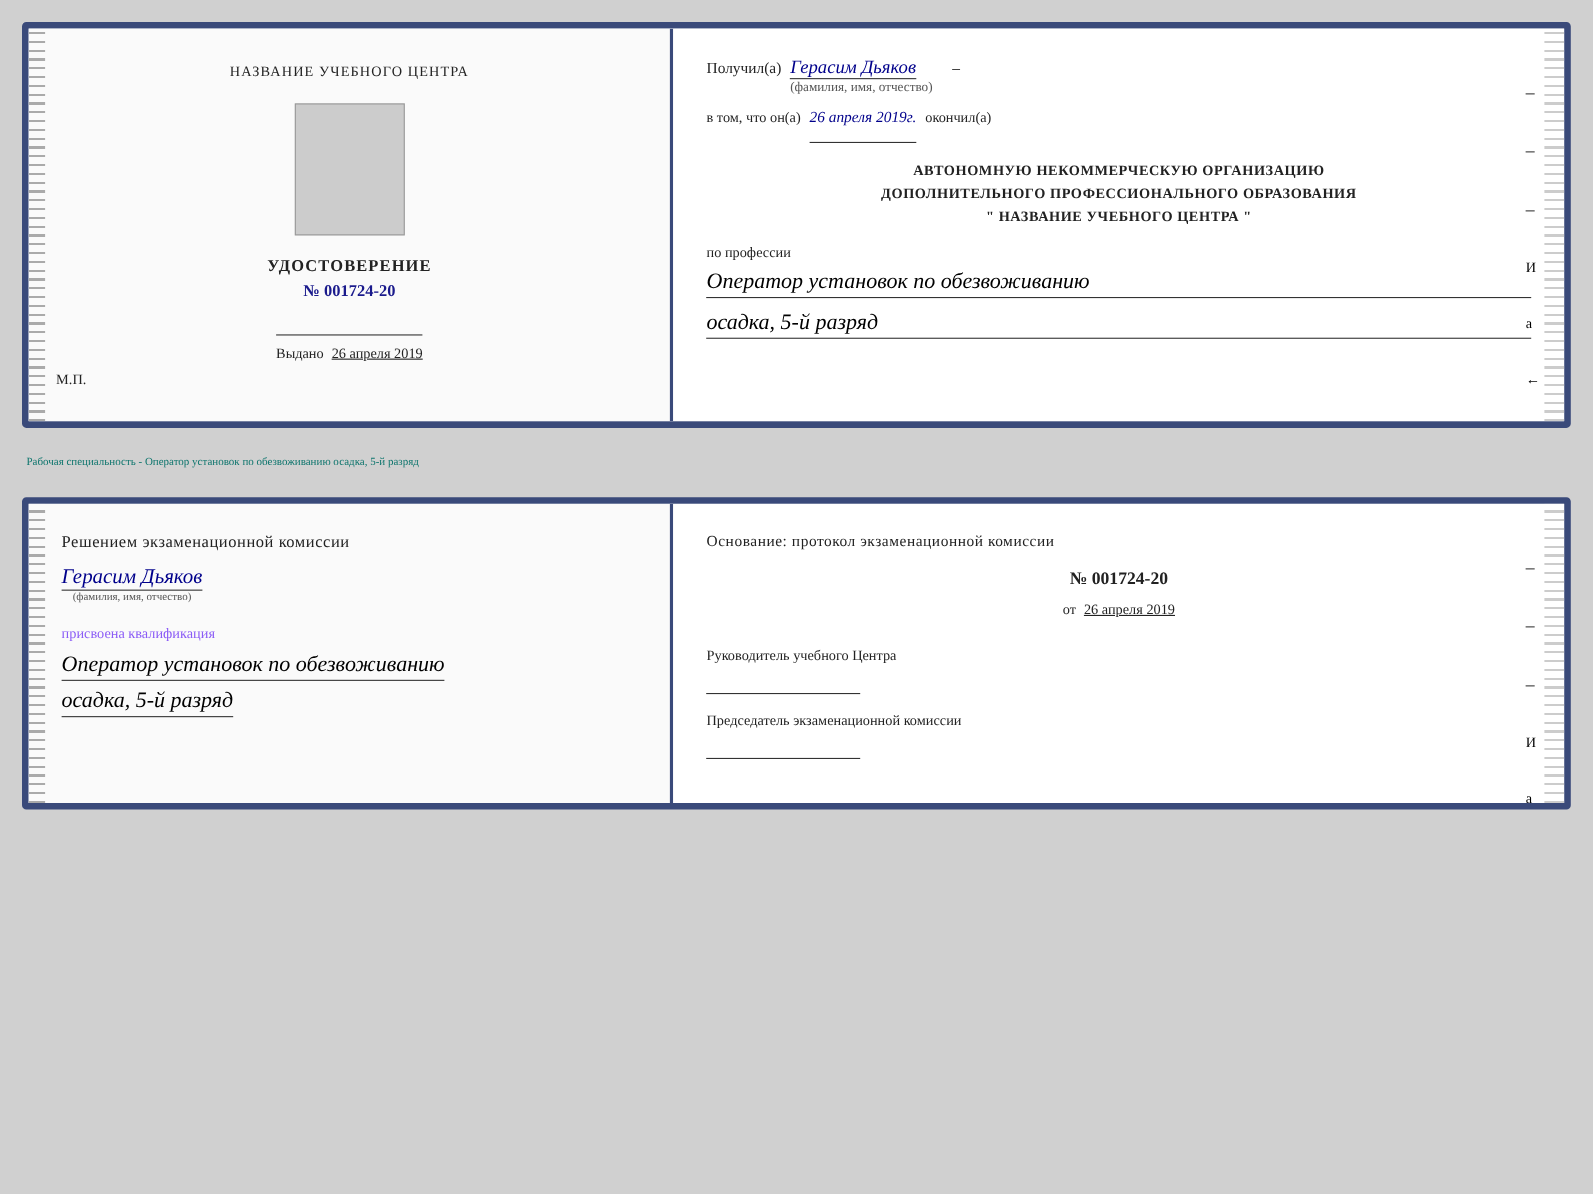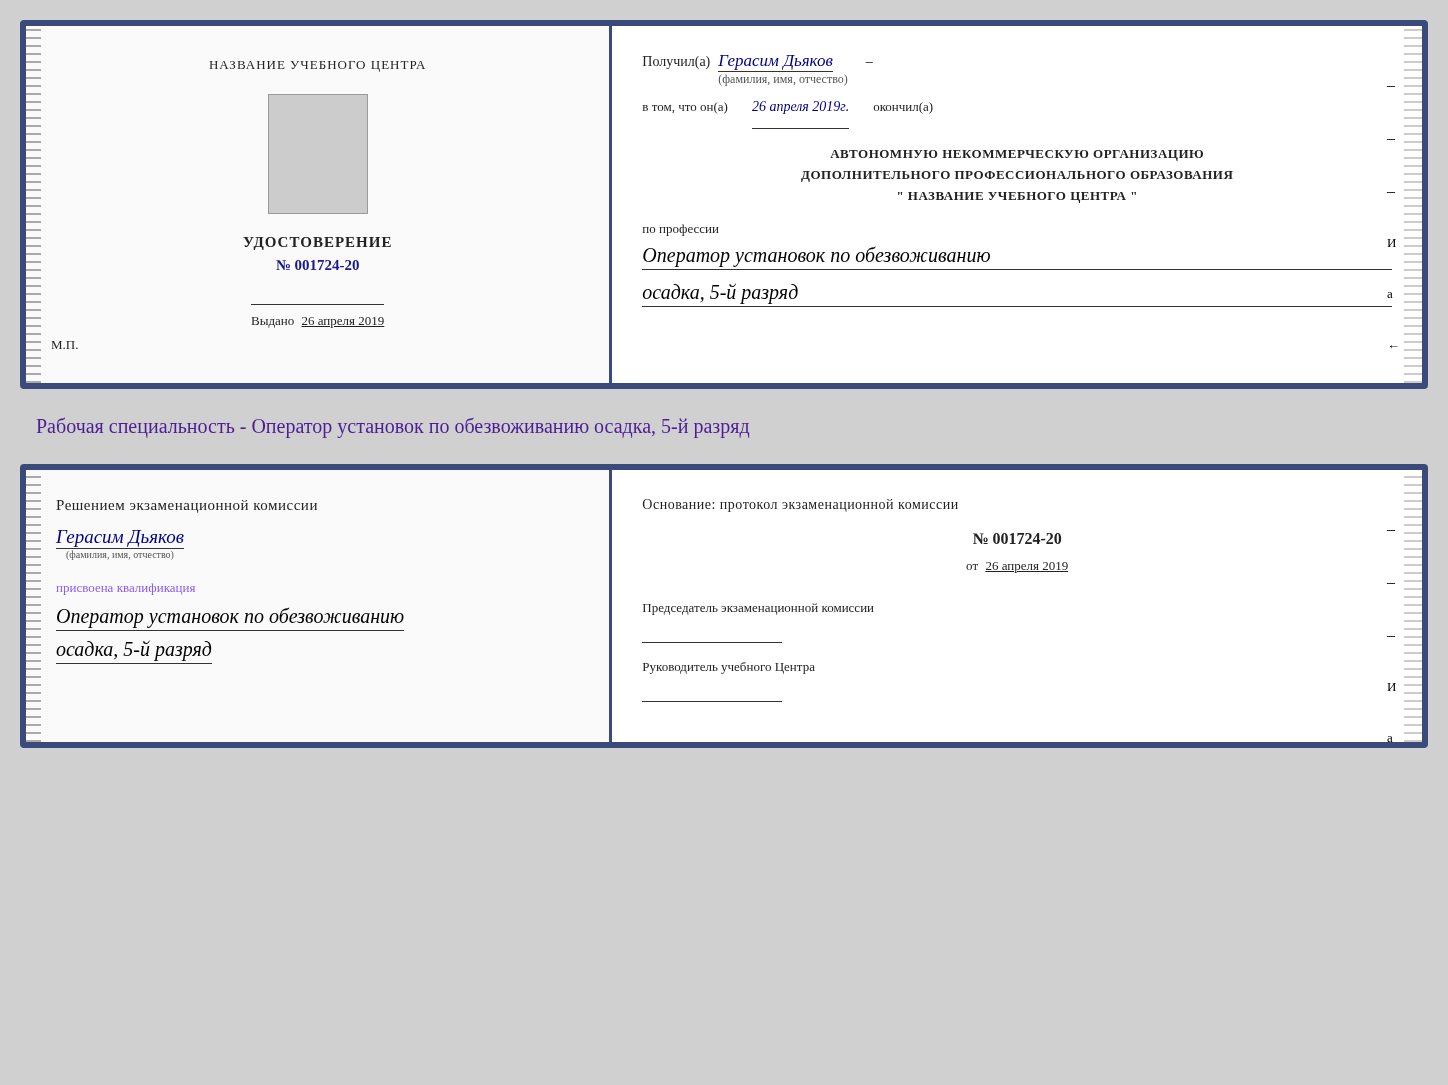--- a/index.html
+++ b/index.html
@@ -160,23 +160,23 @@
       color: #000000;
       font-family: 'Segoe Script', cursive, serif;
       border-bottom: 1px solid #333;
       display: block;
       margin-bottom: 8px;
       line-height: 1.4;
     }
 
     
     .specialty-text {
-      font-size: 20px;
-      color: #4c1d95;
-      margin: 8px 16px;
+      font-size: 10px;
+      color: #0f766e;
+      margin: 8px 4px;
     }
 
     
     .second-doc .doc-left {
       padding: 25px;
     }
 
     .exam-commission-title {
       font-size: 14px;
       color: #222;
@@ -299,21 +299,21 @@
 
       <div style="margin-bottom: 12px; display: flex; align-items: baseline; gap: 8px;">
         <span class="recipient-line">Получил(а)</span>
         <span style="display: inline-block;">
           <span class="recipient-name">Герасим Дьяков</span>
           <span style="font-size: 12px; color: #555; display: block; text-align: center;">(фамилия, имя, отчество)</span>
         </span>
         <span style="font-size: 14px; margin-left: 10px;">–</span>
       </div>
 
-      <div style="font-size: 13px; color: #222; margin-bottom: 15px; display: flex; align-items: baseline; gap: 24px; flex-wrap: wrap;">
+      <div style="font-size: 13px; color: #222; margin-bottom: 15px; display: flex; align-items: baseline; gap: 8px; flex-wrap: wrap;">
         <span>в том, что он(а)</span>
         <span class="date-handwritten" style="border-bottom: 1px solid #333; padding-bottom: 13px;">26 апреля 2019г.</span>
         <span>окончил(а)</span>
       </div>
 
       <div class="org-block">
         <div>АВТОНОМНУЮ НЕКОММЕРЧЕСКУЮ ОРГАНИЗАЦИЮ</div>
         <div>ДОПОЛНИТЕЛЬНОГО ПРОФЕССИОНАЛЬНОГО ОБРАЗОВАНИЯ</div>
         <div>"   НАЗВАНИЕ УЧЕБНОГО ЦЕНТРА   "</div>
       </div>
@@ -357,30 +357,30 @@
     <div class="doc-right">
       <div class="basis-title">Основание: протокол экзаменационной комиссии</div>
 
       <div class="protocol-number">№  001724-20</div>
 
       <div class="protocol-date" style="text-align: center; margin-bottom: 25px;">
         <span>от</span>
         <span style="text-decoration: underline; margin-left: 4px;">26 апреля 2019</span>
       </div>
 
+      <div class="signatory-block" style="margin-top: 15px;">
+        <div>Руководитель учебного Центра</div>
+        <span class="sign-line"></span>
+      </div>
+
       <div class="signatory-block">
         <div>Председатель экзаменационной комиссии</div>
         <span class="sign-line"></span>
       </div>
 
-      <div class="signatory-block" style="margin-top: 15px;">
-        <div>Руководитель учебного Центра</div>
-        <span class="sign-line"></span>
-      </div>
-
       <div style="position: absolute; right: 22px; top: 50px; display: flex; flex-direction: column; gap: 35px;">
         <span>–</span>
         <span>–</span>
         <span>–</span>
         <span style="font-size: 13px;">И</span>
         <span style="font-size: 13px;">а</span>
         <span style="font-size: 13px;">←</span>
 
       </div>
     </div>

